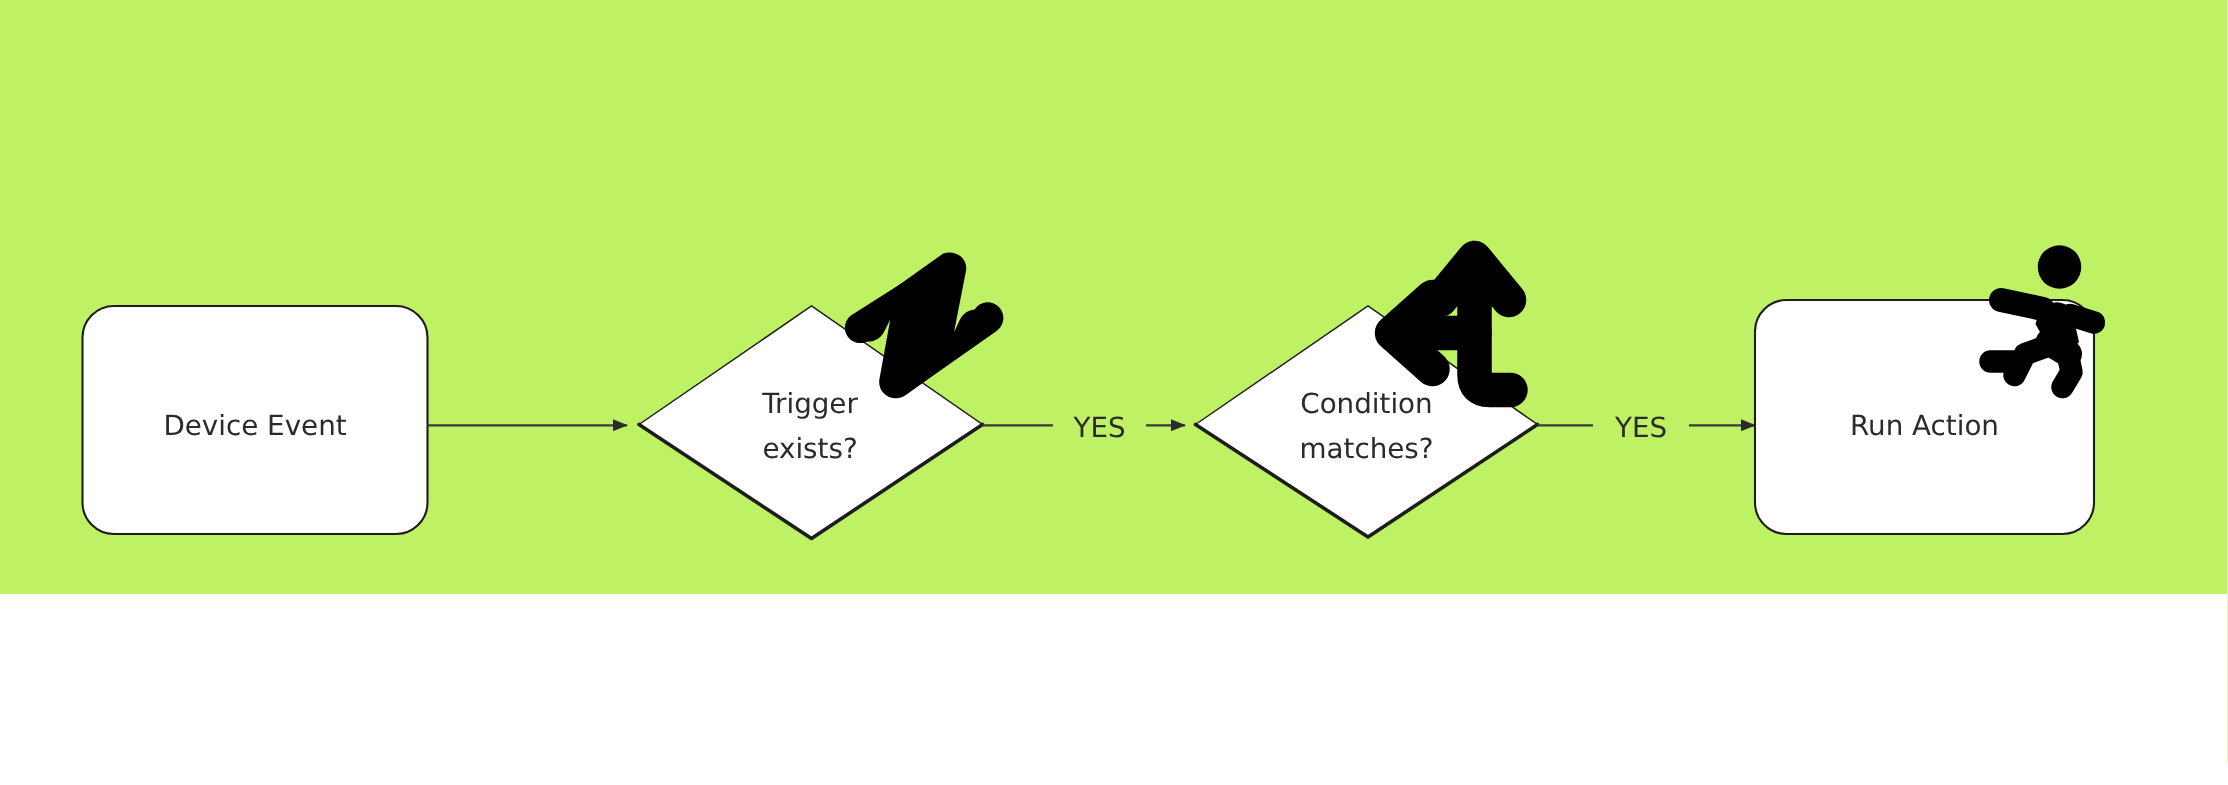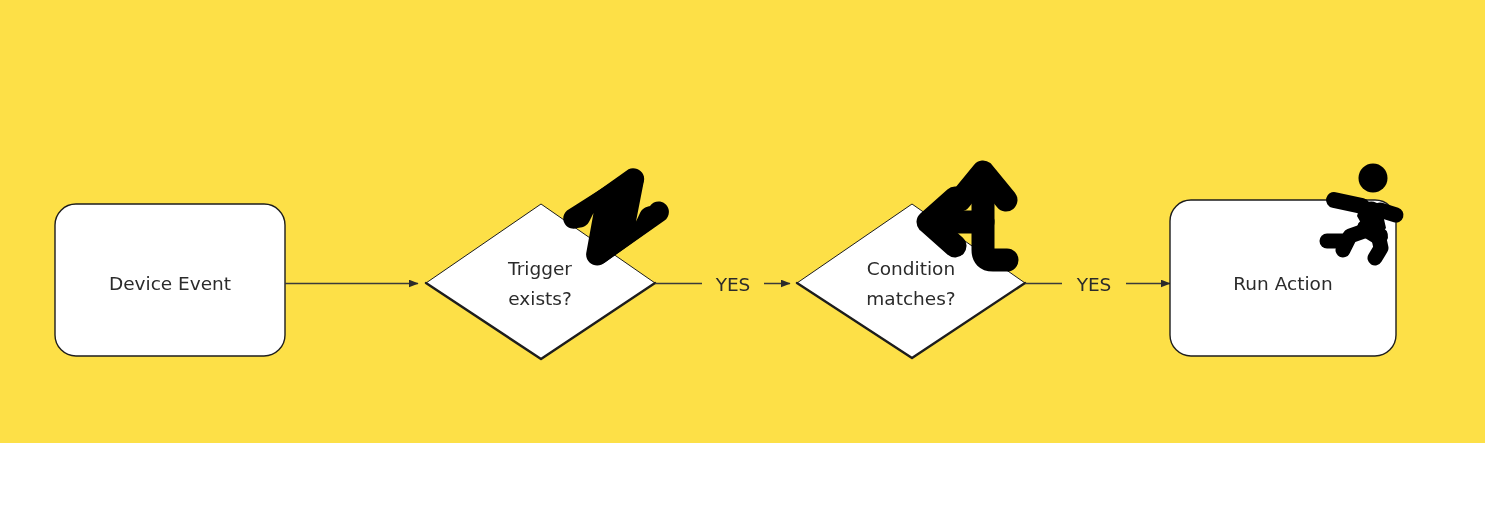--- a/index.html
+++ b/index.html
@@ -6,22 +6,22 @@
     margin: 0;
     padding: 0;
     background: #ffffff;
   }
   body {
     font-family: "DejaVu Sans", sans-serif;
   }
   #canvas {
     position: relative;
     width: 1485px;
-    height: 443px;
-    background: #fde047;
+    height: 396px;
+    background: #bef264;
     overflow: hidden;
   }
   #flow-svg {
     position: absolute;
     left: 0;
     top: 0;
     width: 1485px;
     height: 523px;
   }
   .node-label {

